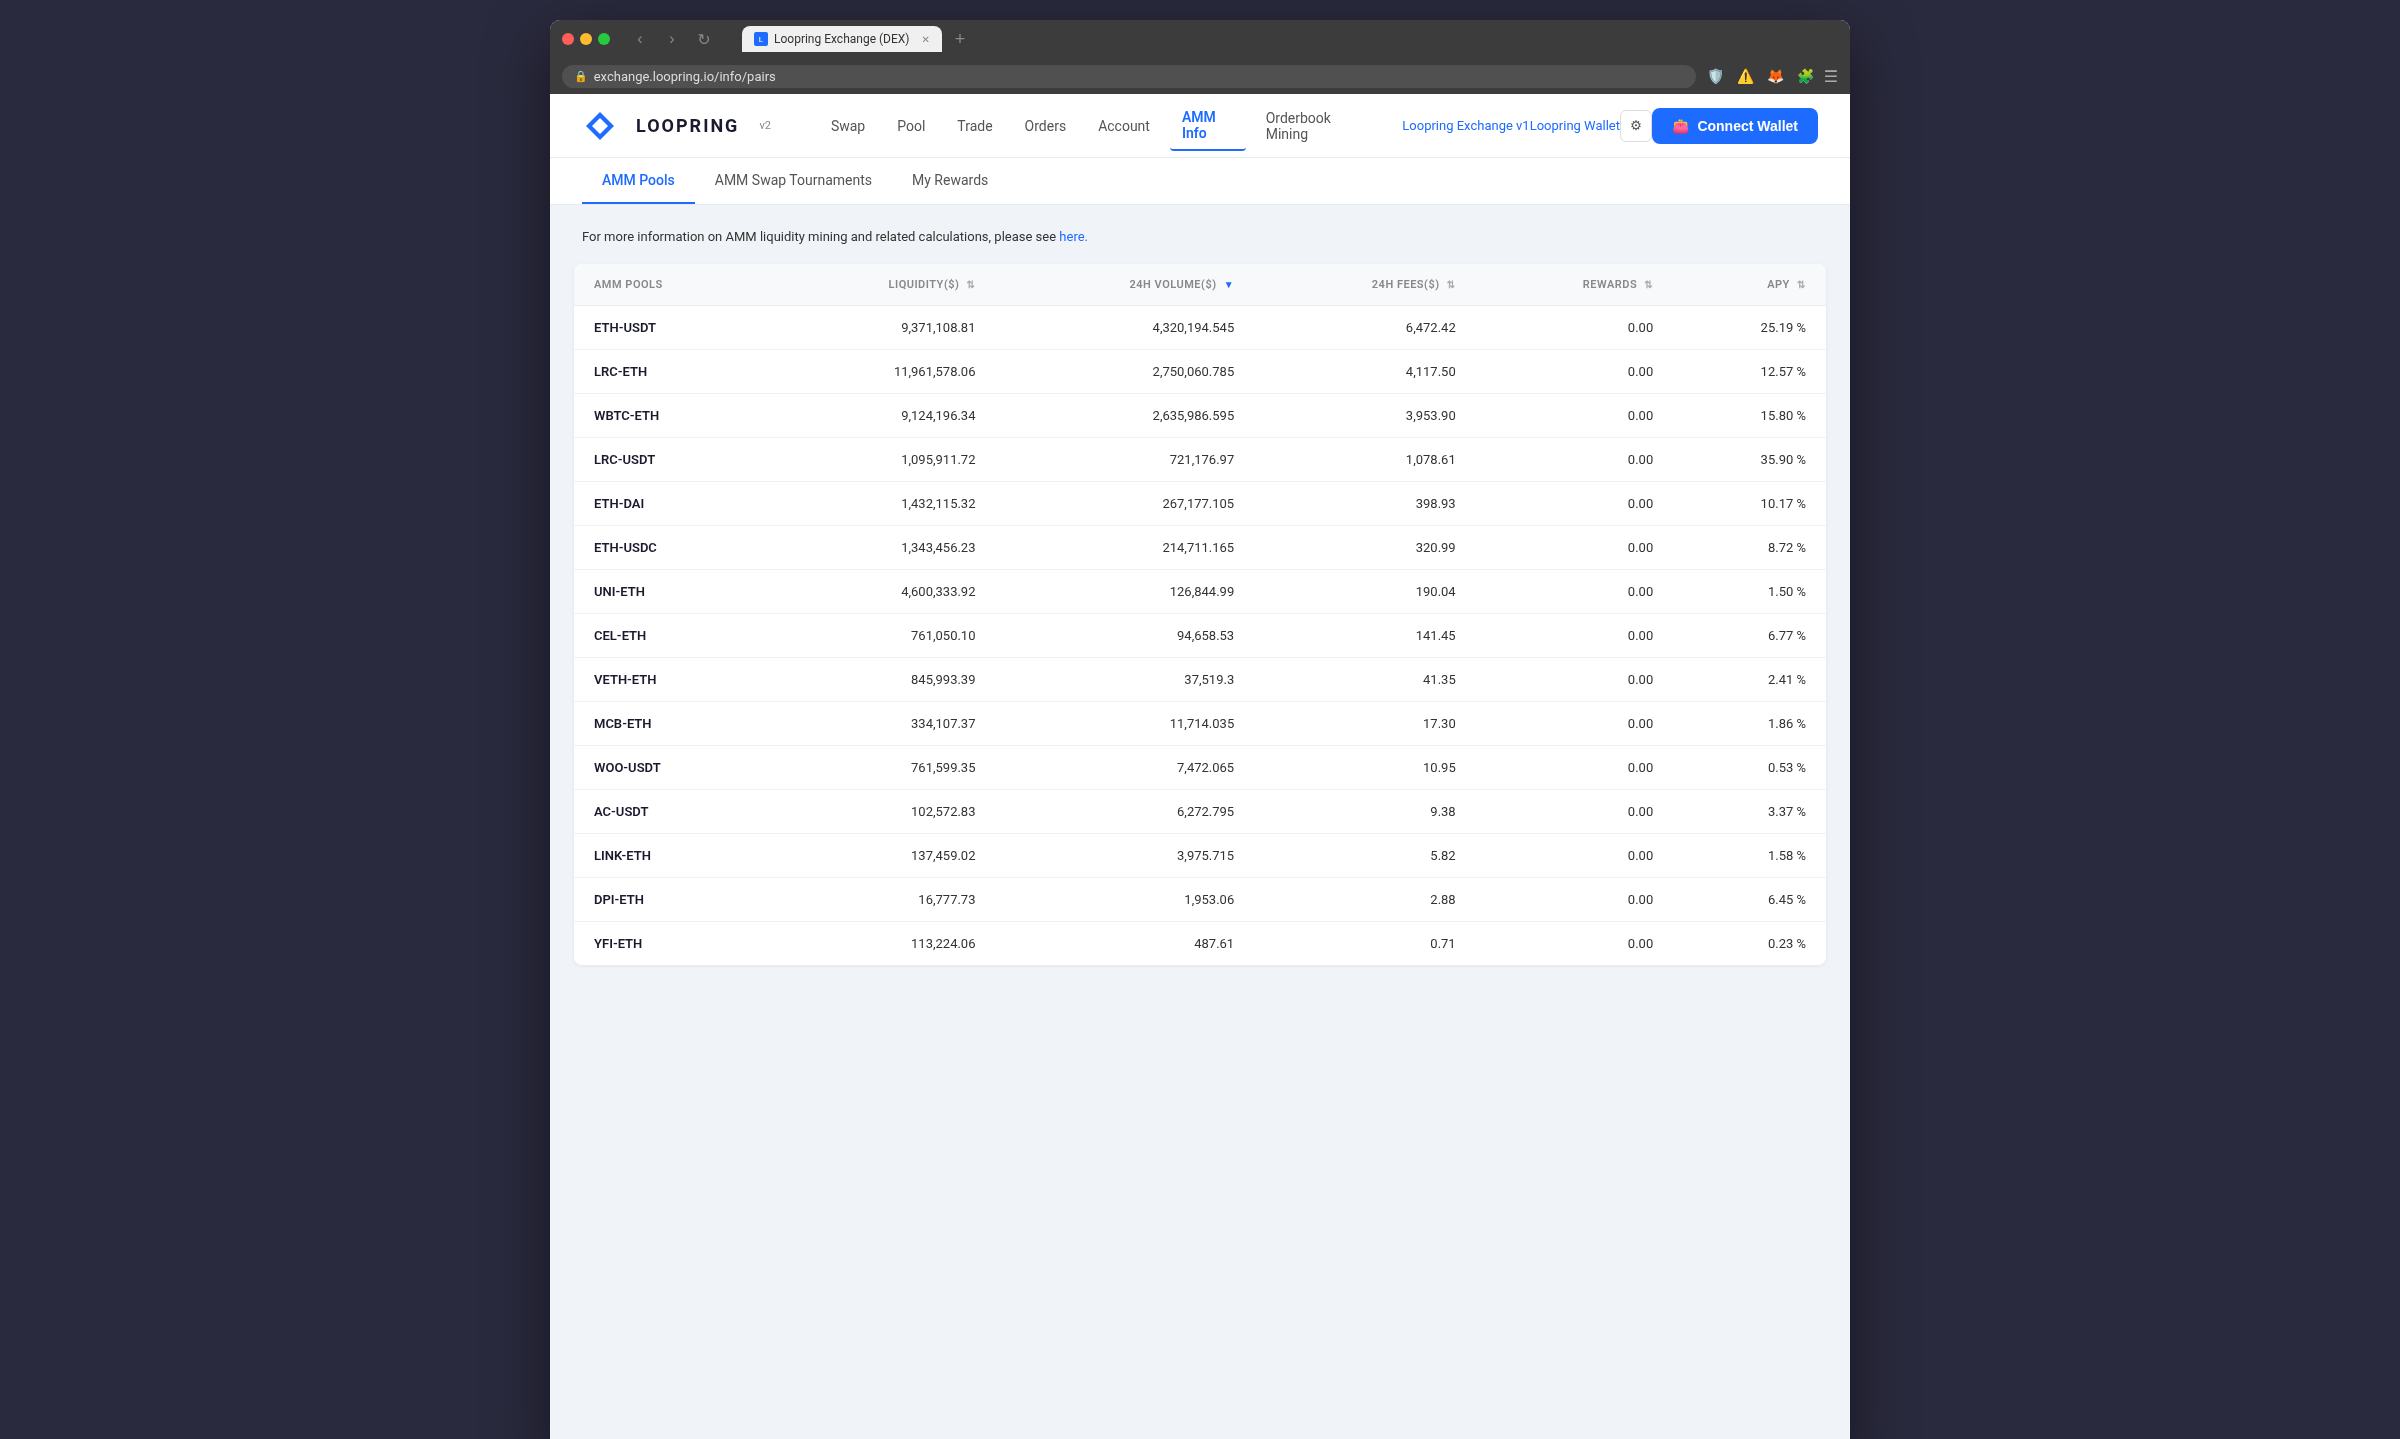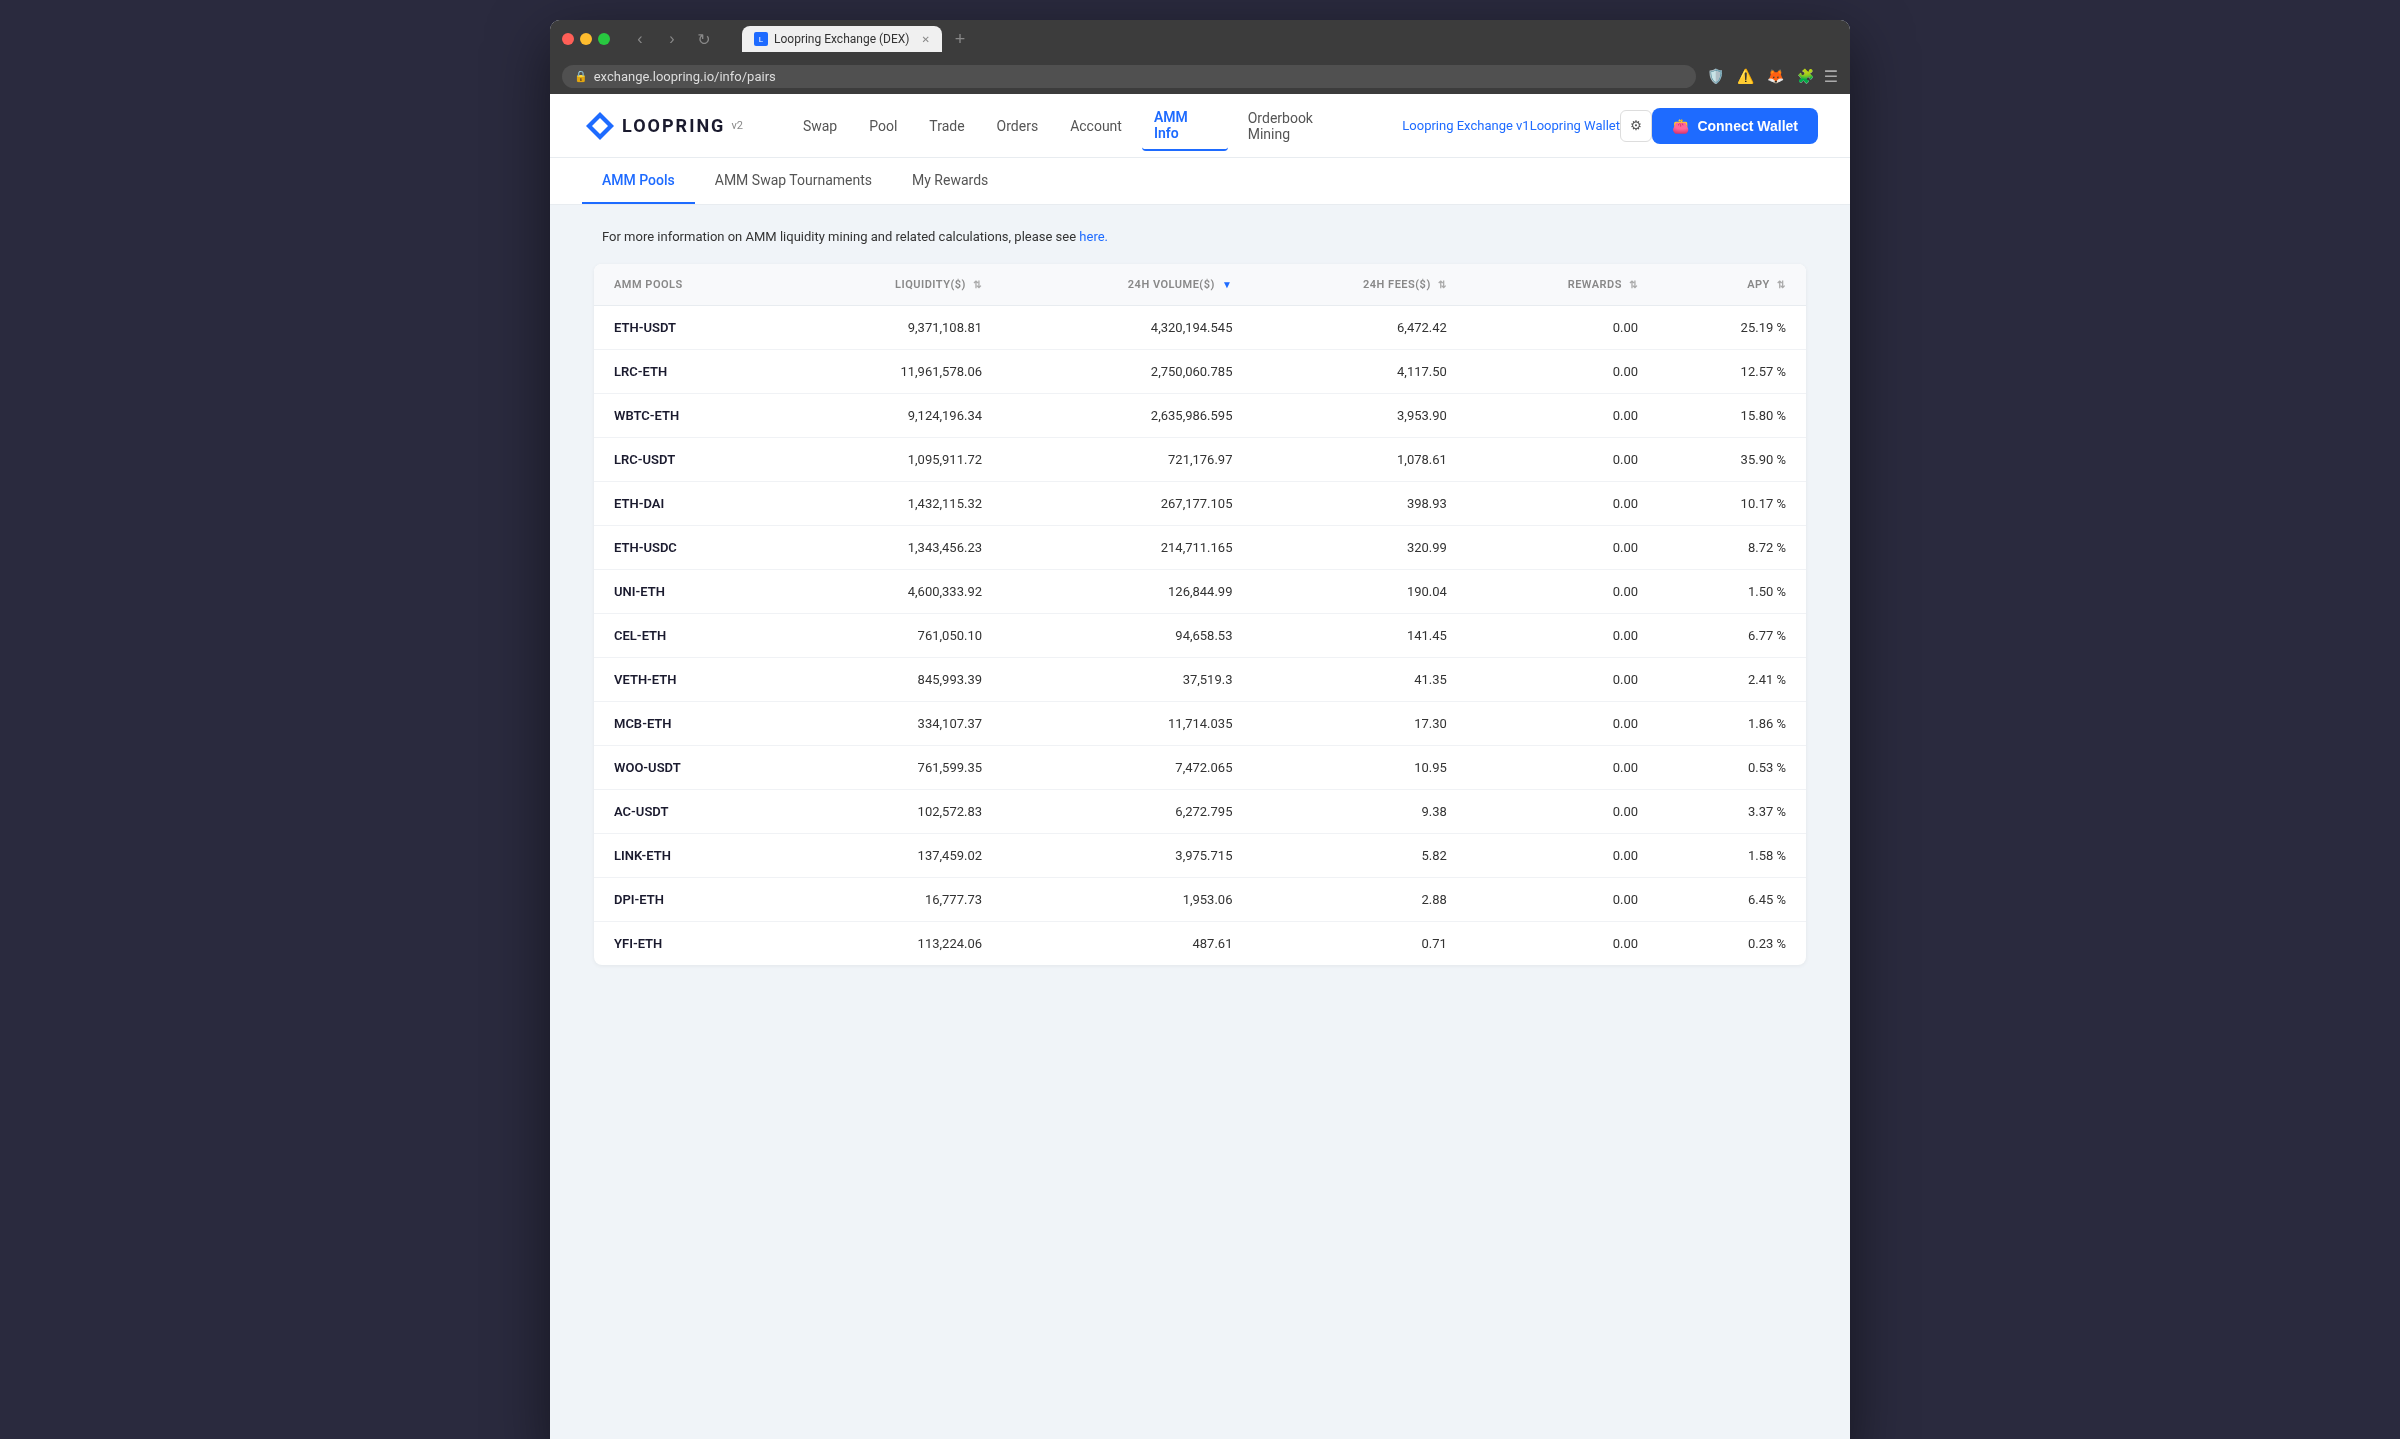--- a/index.html
+++ b/index.html
@@ -181,21 +181,21 @@
       display: flex;
       align-items: center;
       padding: 0 32px;
       border-bottom: 1px solid #e8ecf0;
       gap: 32px;
     }
 
     .logo-area {
       display: flex;
       align-items: center;
-      gap: 4px;
+      gap: 18px;
       margin-right: 16px;
     }
 
     .logo-icon {
       width: 36px;
       height: 36px;
     }
 
     .logo-text {
       font-weight: 700;
@@ -289,21 +289,21 @@
     }
 
     .sub-nav-item.active {
       color: #1e6bff;
       border-bottom: 2px solid #1e6bff;
       font-weight: 500;
     }
 
     
     .main-content {
-      padding: 24px 44px;
+      padding: 24px 24px;
     }
 
     .info-text {
       font-size: 13px;
       color: #333;
       margin-bottom: 20px;
       padding: 0 8px;
     }
 
     .info-text a {

